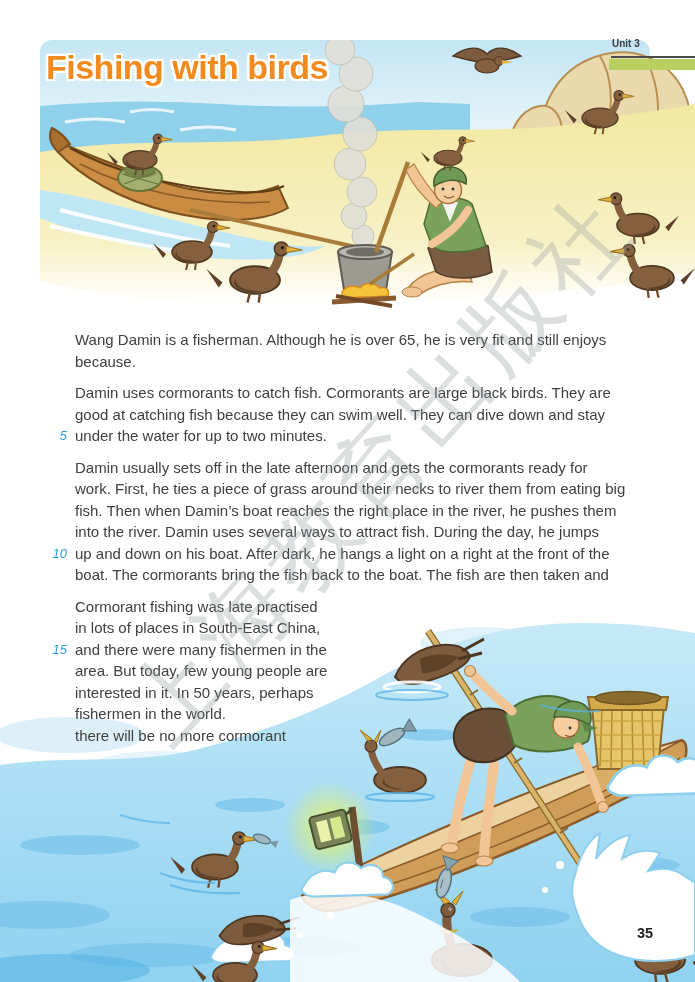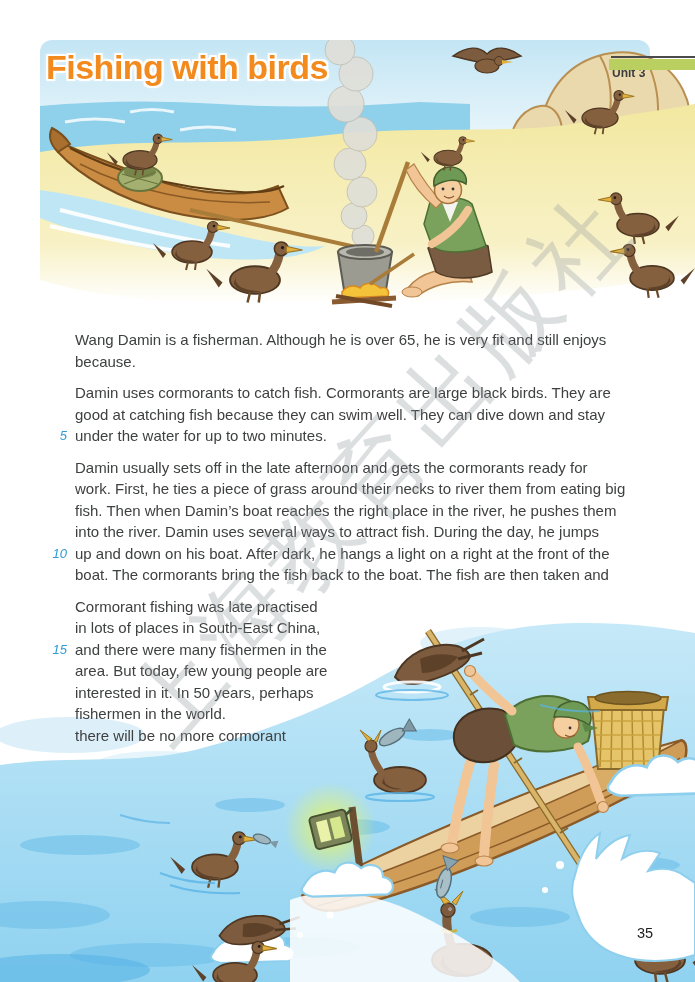--- a/index.html
+++ b/index.html
@@ -6,32 +6,32 @@
   .page{position:relative;width:695px;height:982px;background:#ffffff;overflow:hidden;
         font-family:"Liberation Sans","DejaVu Sans",sans-serif;}
   svg{display:block;}
   .illus{position:absolute;z-index:1;}
   #top-illus{left:40px;top:40px;}
   #bottom-illus{left:0;top:615px;}
   .page-title{position:absolute;left:46px;top:48px;z-index:3;margin:0;
       font-size:34px;font-weight:bold;letter-spacing:-0.5px;color:#f28a1e;
       text-shadow:-2px 0 0 #fff,2px 0 0 #fff,0 -2px 0 #fff,0 2px 0 #fff,
                   -2px -2px 0 #fff,2px -2px 0 #fff,-2px 2px 0 #fff,2px 2px 0 #fff,0 0 6px #fff;}
-  .unit-label{position:absolute;left:612px;top:38px;z-index:3;font-size:12px;font-weight:bold;color:#3c3c3c;margin-top:28px;}
+  .unit-label{position:absolute;left:612px;top:38px;z-index:3;font-size:10px;font-weight:bold;color:#3c3c3c;}
   .unit-rule{position:absolute;left:611px;top:56px;width:84px;height:2px;background:#4a4a4a;z-index:3;}
   .unit-bar{position:absolute;left:609px;top:59px;width:86px;height:11px;background:#b9cf60;z-index:3;}
   .textblock{position:absolute;left:40px;top:321px;width:622px;z-index:2;}
   .para{margin:8px 0 10px 0;}
   .tline{position:relative;padding-left:35px;line-height:21.5px;font-size:15px;color:#3f4040;white-space:nowrap;}
   .lineno{position:absolute;left:0;top:0;width:27px;text-align:right;
       font-style:italic;font-size:13px;color:#2e9bd6;line-height:21.5px;}
   .watermark{position:absolute;left:40px;top:428px;width:640px;z-index:4;text-align:center;
       transform:rotate(-48deg);font-family:"DejaVu Serif",serif;font-size:92px;letter-spacing:8px;
       color:#8f979c;opacity:0.30;white-space:nowrap;pointer-events:none;}
-  .page-number{position:absolute;left:637px;top:925px;z-index:5;font-size:14.5px;font-weight:normal;color:#222;}
+  .page-number{position:absolute;left:637px;top:925px;z-index:5;font-size:14.5px;font-weight:bold;color:#222;}
 </style>
 </head>
 <body>
 
 <div class="page">
 
   <svg id="top-illus" class="illus" width="655" height="275" viewBox="0 0 655 275">
     <defs>
       <linearGradient id="skyg" x1="0" y1="0" x2="0" y2="1">
         <stop offset="0" stop-color="#c3e5f4"></stop>

